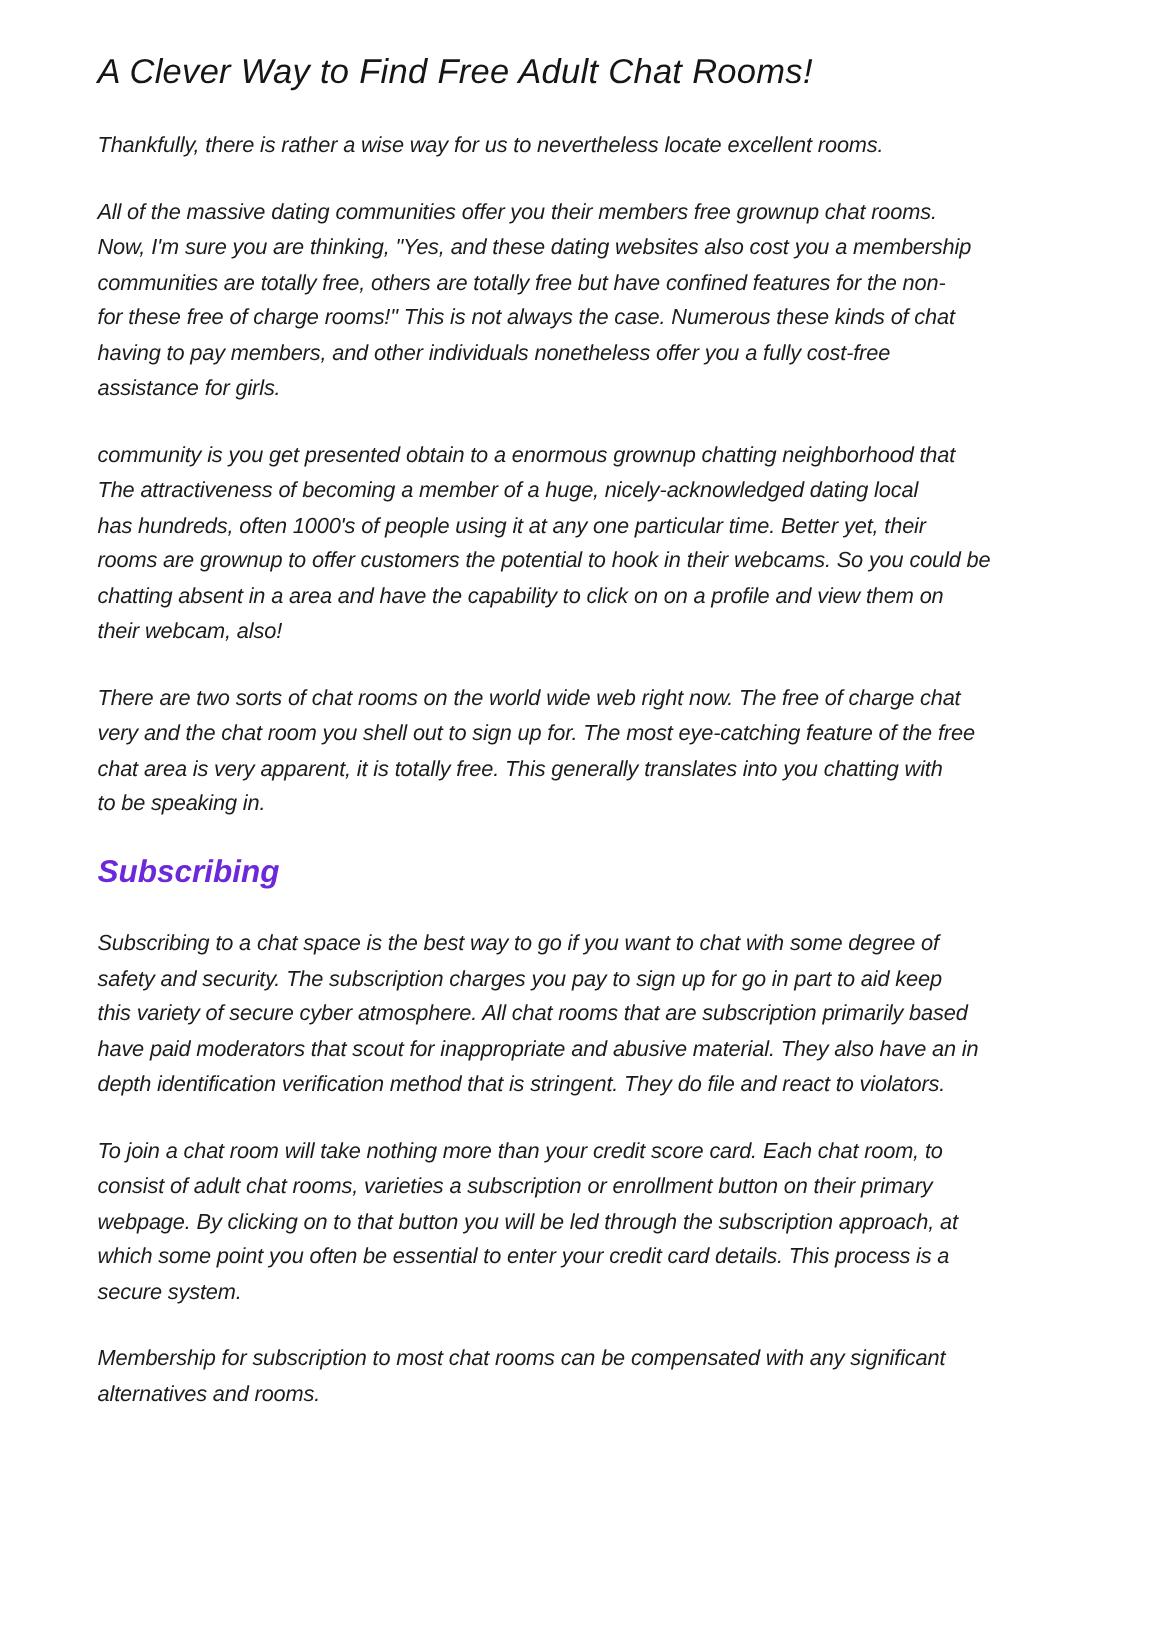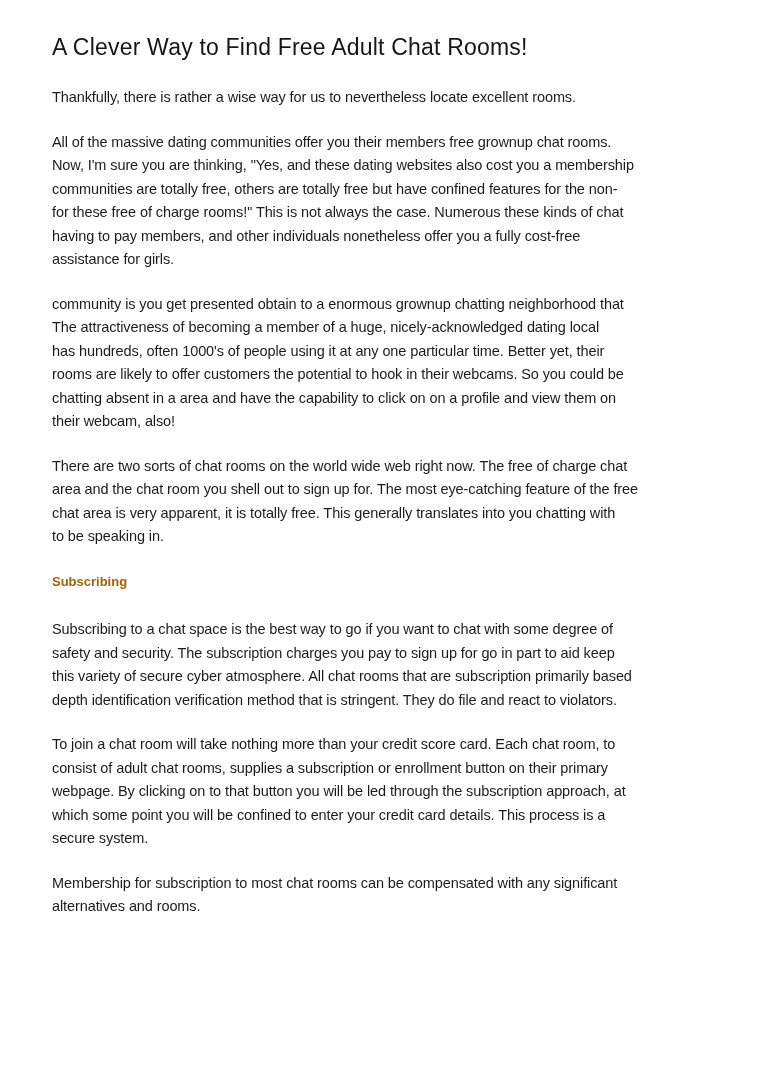--- a/index.html
+++ b/index.html
@@ -7,40 +7,41 @@
     width: 768px;
     height: 1087px;
     background: #ffffff;
     font-family: "Liberation Sans", sans-serif;
     overflow: hidden;
   }
   .page {
     width: 644px;
     height: 1087px;
     background: #ffffff;
-    padding: 33px 58px 0 52px;
+    padding: 33px 58px 0 65px;
     color: #1c1c1c;
+    font-style: italic;
   }
   .doc-title {
     font-size: 23px;
     font-weight: 400;
     line-height: 28px;
     letter-spacing: 0.2px;
     color: #161616;
     margin: 0 0 25px 0;
     white-space: nowrap;
   }
   .para {
     margin: 0 0 21px 0;
   }
   .section-heading {
-    font-size: 13px;
+    font-size: 21px;
     font-weight: 700;
     line-height: 23.5px;
-    color: #a16207;
+    color: #6d28d9;
     margin: 0 0 25px 0;
   }
   .line {
     font-size: 14.5px;
     line-height: 23.5px;
     letter-spacing: -0.1px;
     white-space: nowrap;
     color: #1c1c1c;
   }
 </style>
@@ -61,46 +62,47 @@
     <div class="line">communities are totally free, others are totally free but have confined features for the non-</div>
     <div class="line">for these free of charge rooms!" This is not always the case. Numerous these kinds of chat</div>
     <div class="line">having to pay members, and other individuals nonetheless offer you a fully cost-free</div>
     <div class="line">assistance for girls.</div>
   </div>
 
   <div class="para">
     <div class="line">community is you get presented obtain to a enormous grownup chatting neighborhood that</div>
     <div class="line">The attractiveness of becoming a member of a huge, nicely-acknowledged dating local</div>
     <div class="line">has hundreds, often 1000's of people using it at any one particular time. Better yet, their</div>
-    <div class="line">rooms are likely to offer customers the potential to hook in their webcams. So you could be</div>
+    <div class="line">rooms are grownup to offer customers the potential to hook in their webcams. So you could be</div>
     <div class="line">chatting absent in a area and have the capability to click on on a profile and view them on</div>
     <div class="line">their webcam, also!</div>
   </div>
 
   <div class="para">
     <div class="line">There are two sorts of chat rooms on the world wide web right now. The free of charge chat</div>
-    <div class="line">area and the chat room you shell out to sign up for. The most eye-catching feature of the free</div>
+    <div class="line">very and the chat room you shell out to sign up for. The most eye-catching feature of the free</div>
     <div class="line">chat area is very apparent, it is totally free. This generally translates into you chatting with</div>
     <div class="line">to be speaking in.</div>
   </div>
 
   <h2 class="section-heading">Subscribing</h2>
 
   <div class="para">
     <div class="line">Subscribing to a chat space is the best way to go if you want to chat with some degree of</div>
     <div class="line">safety and security. The subscription charges you pay to sign up for go in part to aid keep</div>
     <div class="line">this variety of secure cyber atmosphere. All chat rooms that are subscription primarily based</div>
+    <div class="line">have paid moderators that scout for inappropriate and abusive material. They also have an in</div>
     <div class="line">depth identification verification method that is stringent. They do file and react to violators.</div>
   </div>
 
   <div class="para">
     <div class="line">To join a chat room will take nothing more than your credit score card. Each chat room, to</div>
-    <div class="line">consist of adult chat rooms, supplies a subscription or enrollment button on their primary</div>
+    <div class="line">consist of adult chat rooms, varieties a subscription or enrollment button on their primary</div>
     <div class="line">webpage. By clicking on to that button you will be led through the subscription approach, at</div>
-    <div class="line">which some point you will be confined to enter your credit card details. This process is a</div>
+    <div class="line">which some point you often be essential to enter your credit card details. This process is a</div>
     <div class="line">secure system.</div>
   </div>
 
   <div class="para">
     <div class="line">Membership for subscription to most chat rooms can be compensated with any significant</div>
     <div class="line">alternatives and rooms.</div>
   </div>
 
 </div>
 

